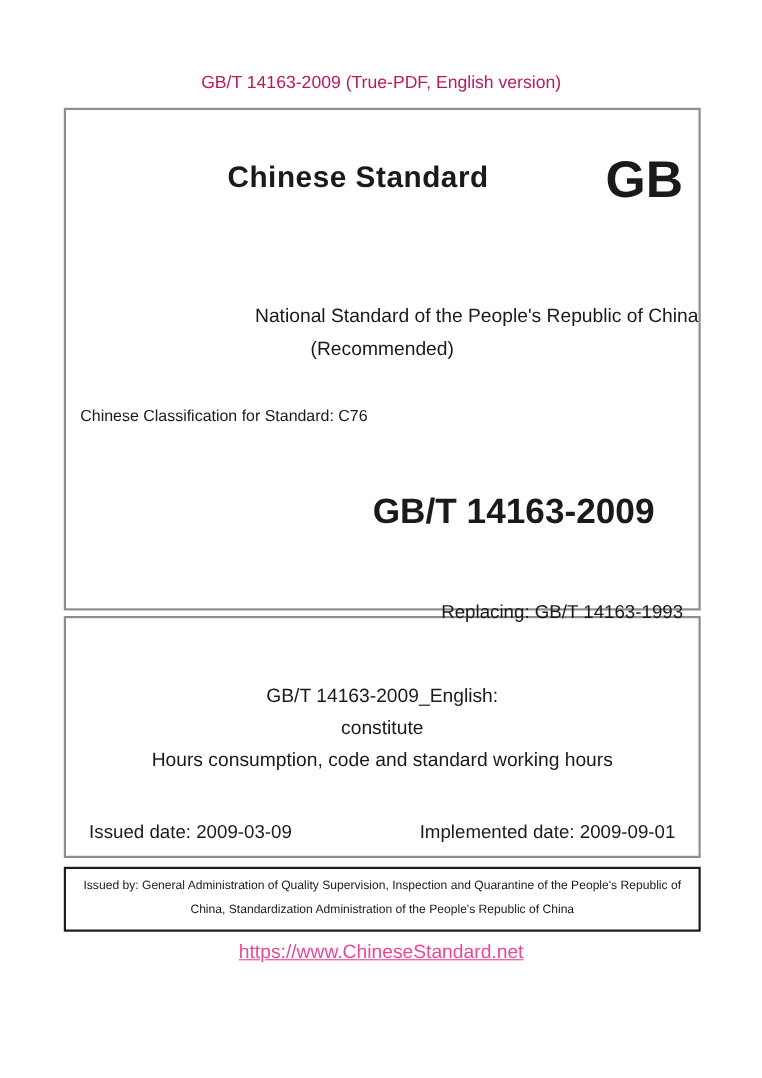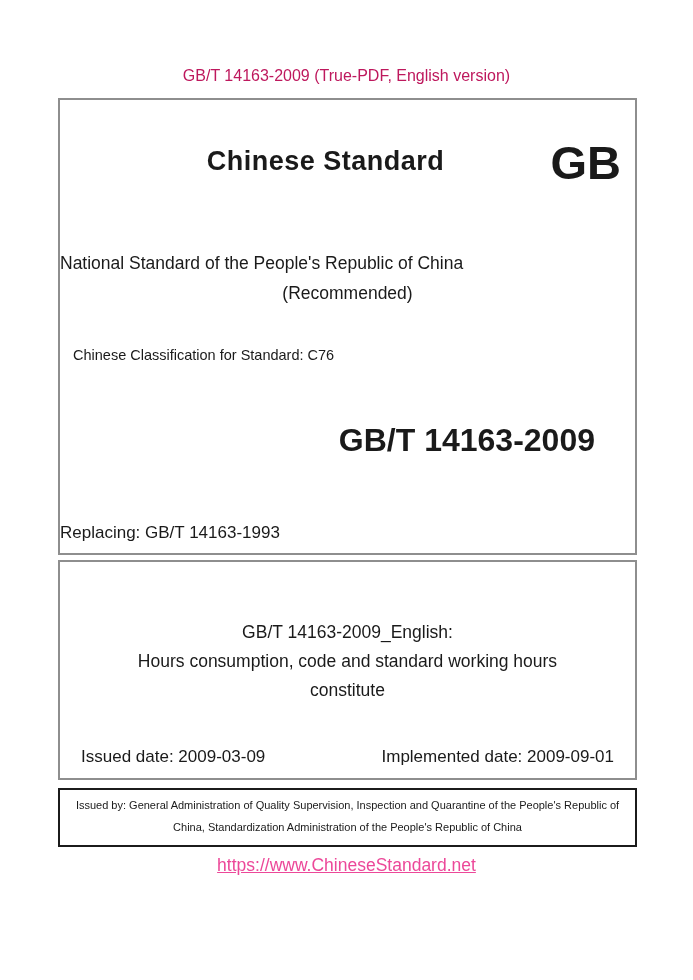--- a/index.html
+++ b/index.html
@@ -50,22 +50,22 @@
   }
   .brand-code {
     position: absolute;
     right: 14px;
     top: -6px;
     font-size: 47px;
     font-weight: bold;
     line-height: 50px;
   }
   .national-line {
-    margin-top: 52px;
-    text-align: left;
+    margin-top: 76px;
+    text-align: right;
     font-size: 17.5px;
     line-height: 22px;
   }
   .recommended-line {
     margin-top: 8px;
     text-align: center;
     font-size: 17.5px;
     line-height: 22px;
   }
   .classification-line {
@@ -79,21 +79,21 @@
     margin-top: 54px;
     padding-right: 40px;
     text-align: right;
     font-size: 32px;
     font-weight: bold;
     line-height: 44px;
   }
   .replacing-line {
     margin-top: 60px;
     padding-right: 14px;
-    text-align: left;
+    text-align: right;
     font-size: 17px;
     line-height: 22px;
   }
   .box2 {
     margin-top: 5px;
     height: 220px;
     display: flex;
     flex-direction: column;
   }
   .english-title {
@@ -144,22 +144,22 @@
   <div class="national-line">National Standard of the People's Republic of China</div>
   <div class="recommended-line">(Recommended)</div>
   <div class="classification-line">Chinese Classification for Standard: C76</div>
   <div class="std-number">GB/T 14163-2009</div>
   <div class="replacing-line">Replacing: GB/T 14163-1993</div>
 </div>
 
 <div class="frame box2">
   <div class="english-title">
     <div>GB/T 14163-2009_English:</div>
+    <div>constitute</div>
     <div>Hours consumption, code and standard working hours</div>
-    <div>constitute</div>
   </div>
   <div class="dates-row">
     <div>Issued date: 2009-03-09</div>
     <div>Implemented date: 2009-09-01</div>
   </div>
 </div>
 
 <div class="frame box3">
   <div>Issued by: General Administration of Quality Supervision, Inspection and Quarantine of the People's Republic of China, Standardization Administration of the People's Republic of China</div>
 </div>

